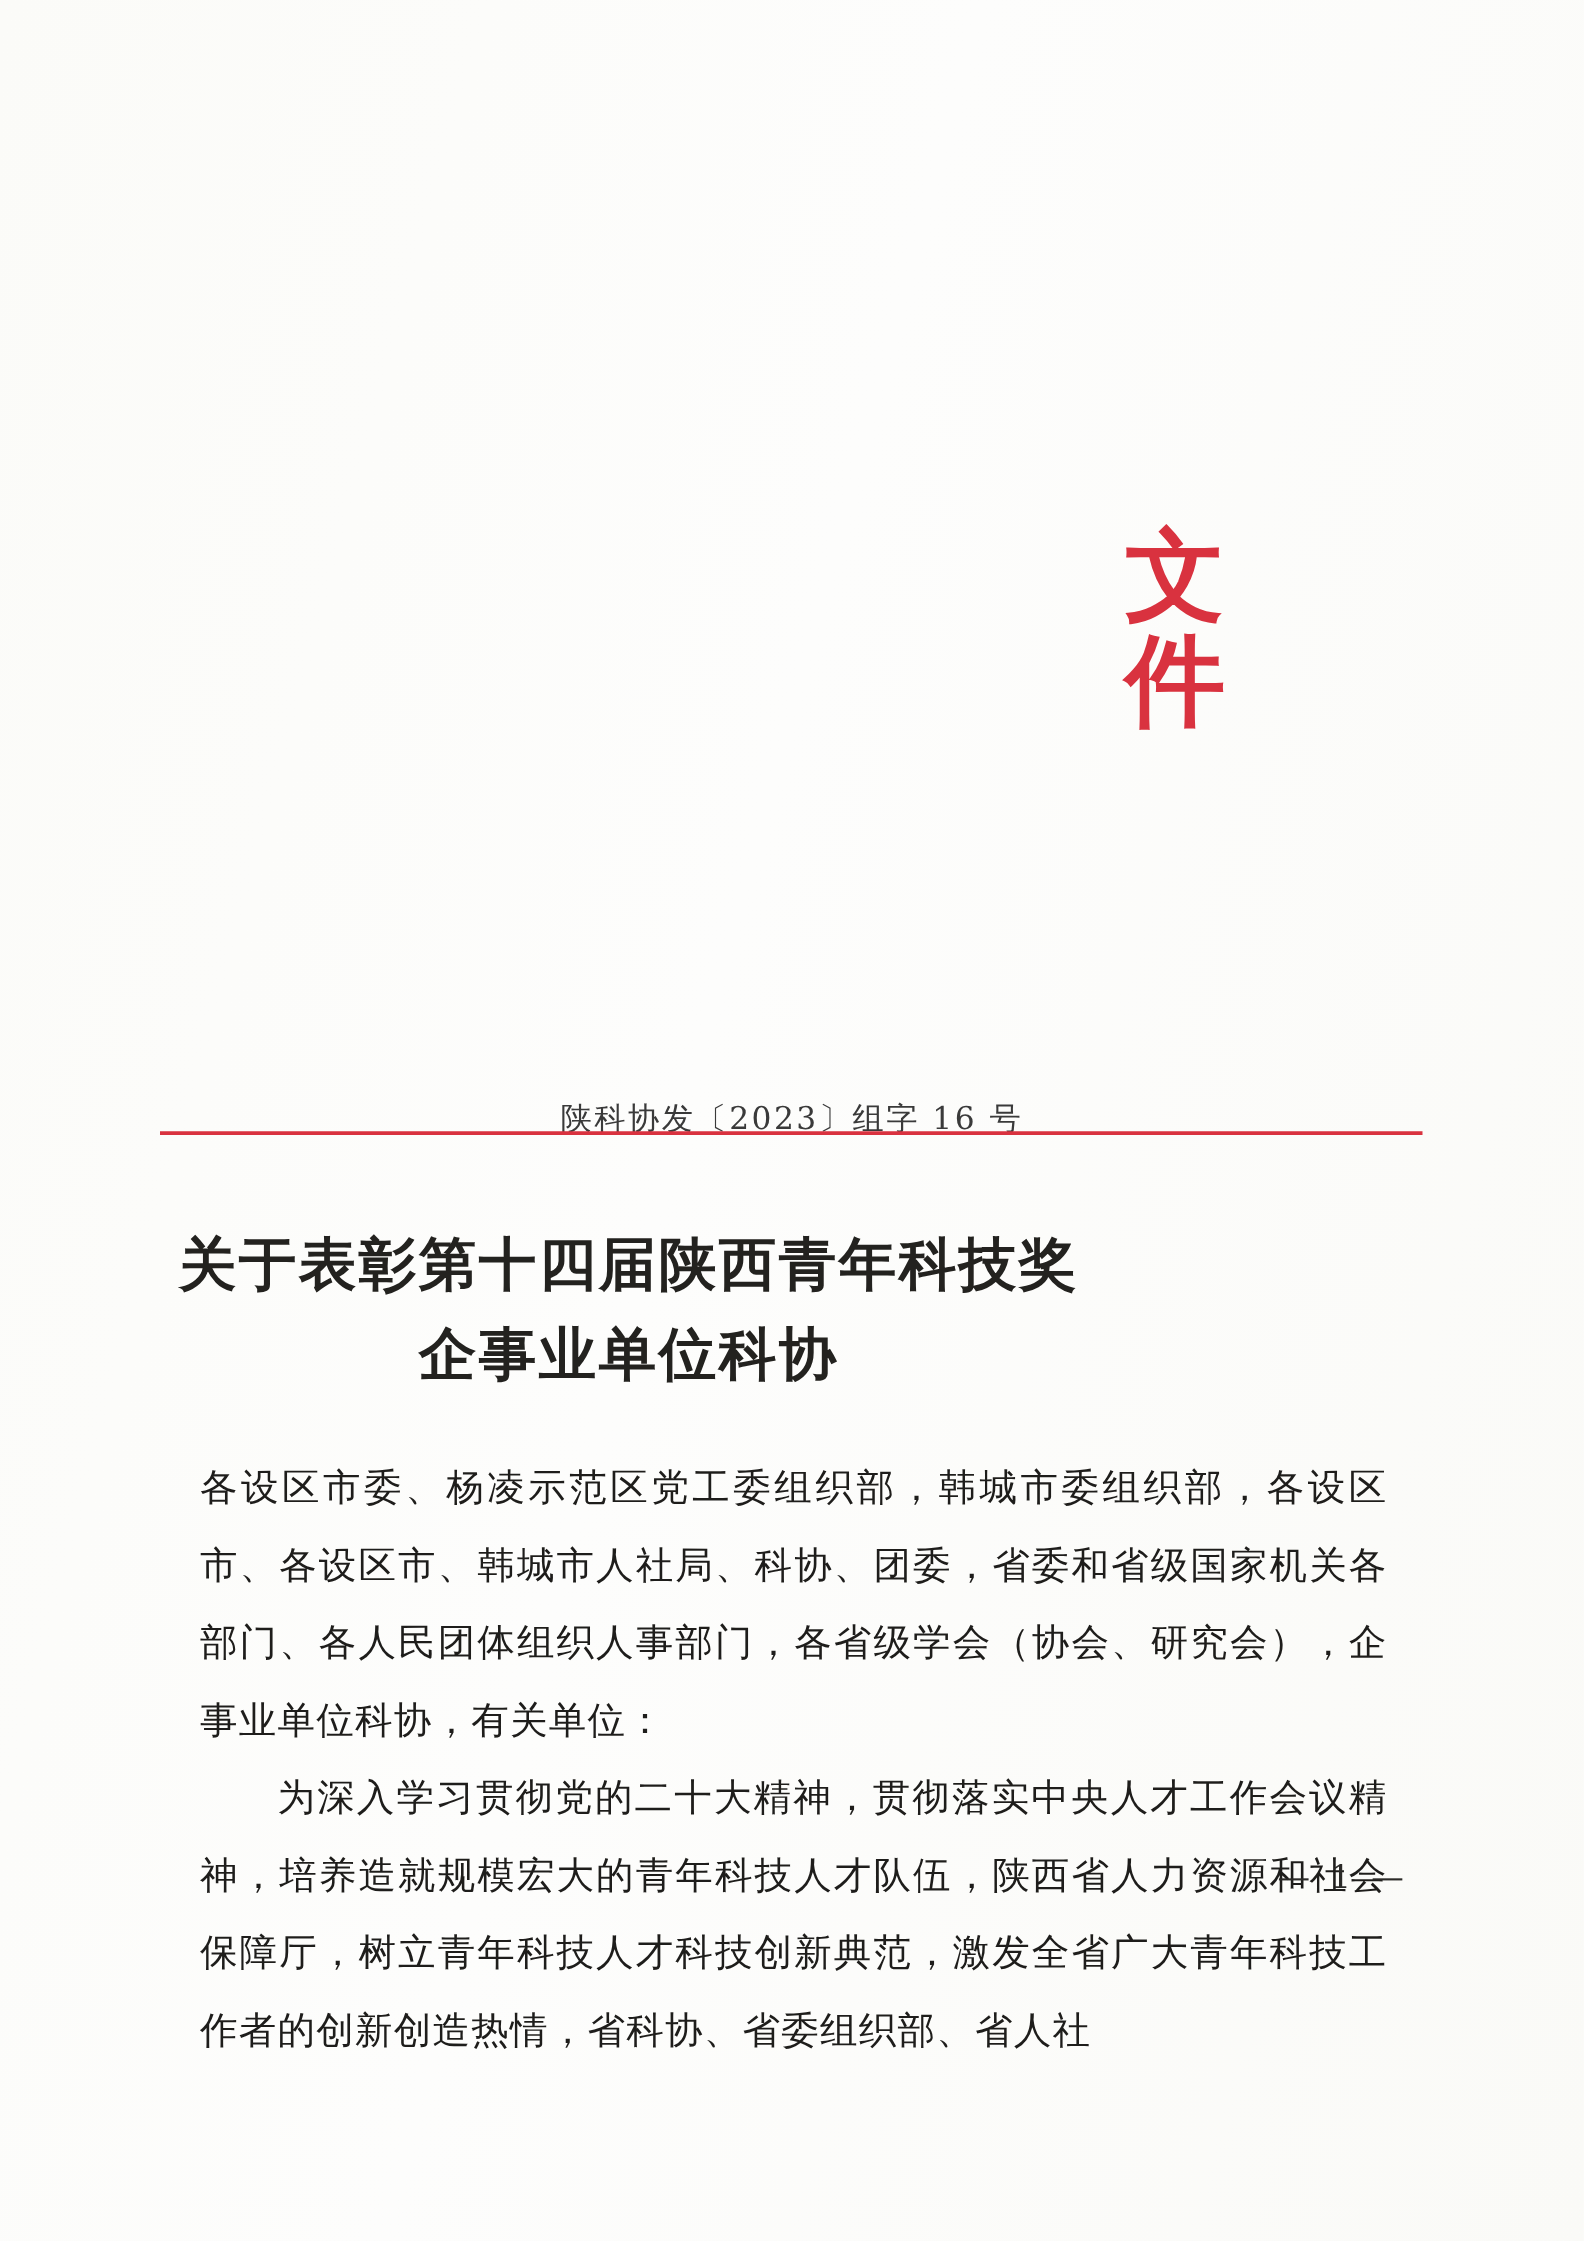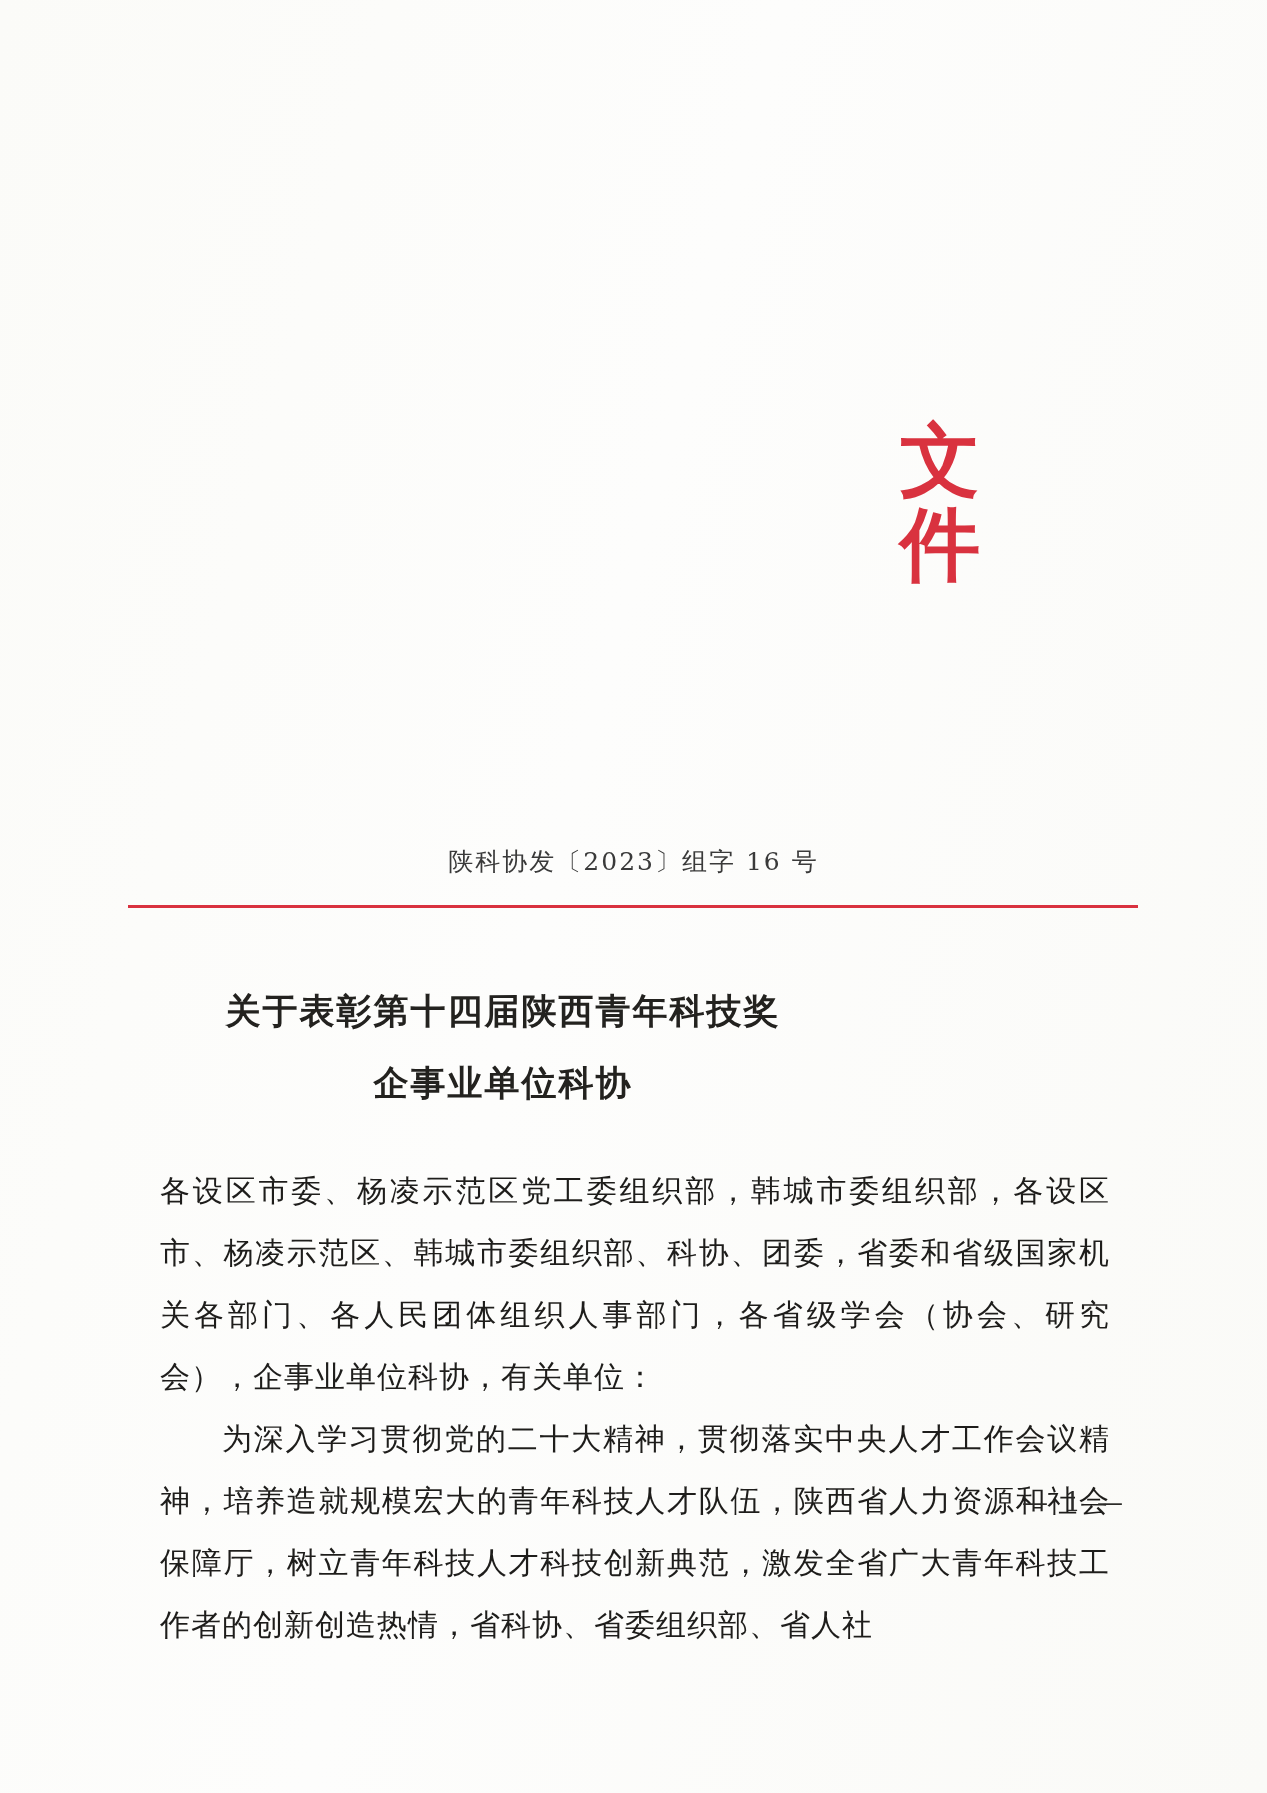--- a/index.html
+++ b/index.html
@@ -71,21 +71,21 @@
     letter-spacing: 0px;
     writing-mode: horizontal-tb;
   }
   .doc-word span { display: block; }
   .doc-word .w1 { margin-bottom: 4px; }
 
   
   .docnum {
     position: absolute;
     left: 0;
-    top: 845px;
+    top: 878px;
     width: 1267px;
     text-align: center;
     color: #3a3a3a;
     font-family: "DejaVu Serif", "Liberation Serif", serif;
     font-size: 25px;
     letter-spacing: 2px;
   }
 
   .red-rule {
     position: absolute;
@@ -99,21 +99,21 @@
   
   .doc-title {
     position: absolute;
     left: 0;
     top: 975px;
     width: 1006px;
     text-align: center;
     color: #23221f;
     font-family: "DejaVu Serif", "Liberation Serif", serif;
     font-weight: 700;
-    font-size: 35px;
+    font-size: 46px;
     line-height: 72px;
     letter-spacing: 2px;
   }
 
   
   .body-text {
     position: absolute;
     left: 160px;
     top: 1160px;
     width: 950px;
@@ -159,19 +159,19 @@
   <div class="docnum">陕科协发〔2023〕组字 16 号</div>
 
   <div class="red-rule"></div>
 
   <div class="doc-title">
     <div>关于表彰第十四届陕西青年科技奖</div>
     <div>企事业单位科协</div>
   </div>
 
   <div class="body-text">
-    <p>各设区市委、杨凌示范区党工委组织部，韩城市委组织部，各设区市、杨凌示范区、韩城市委组织部、科协、团委，省委和省级国家机关各部门、各人民团体组织人事部门，各省级学会（协会、研究会），企事业单位科协，有关单位：</p>
+    <p>各设区市委、杨凌示范区党工委组织部，韩城市委组织部，各设区市、各设区市、韩城市人社局、科协、团委，省委和省级国家机关各部门、各人民团体组织人事部门，各省级学会（协会、研究会），企事业单位科协，有关单位：</p>
     <p class="indent">为深入学习贯彻党的二十大精神，贯彻落实中央人才工作会议精神，培养造就规模宏大的青年科技人才队伍，陕西省人力资源和社会保障厅，树立青年科技人才科技创新典范，激发全省广大青年科技工作者的创新创造热情，省科协、省委组织部、省人社</p>
   </div>
 
   <div class="page-number">— 1 —</div>
 
 </div>
 
 </body></html>

